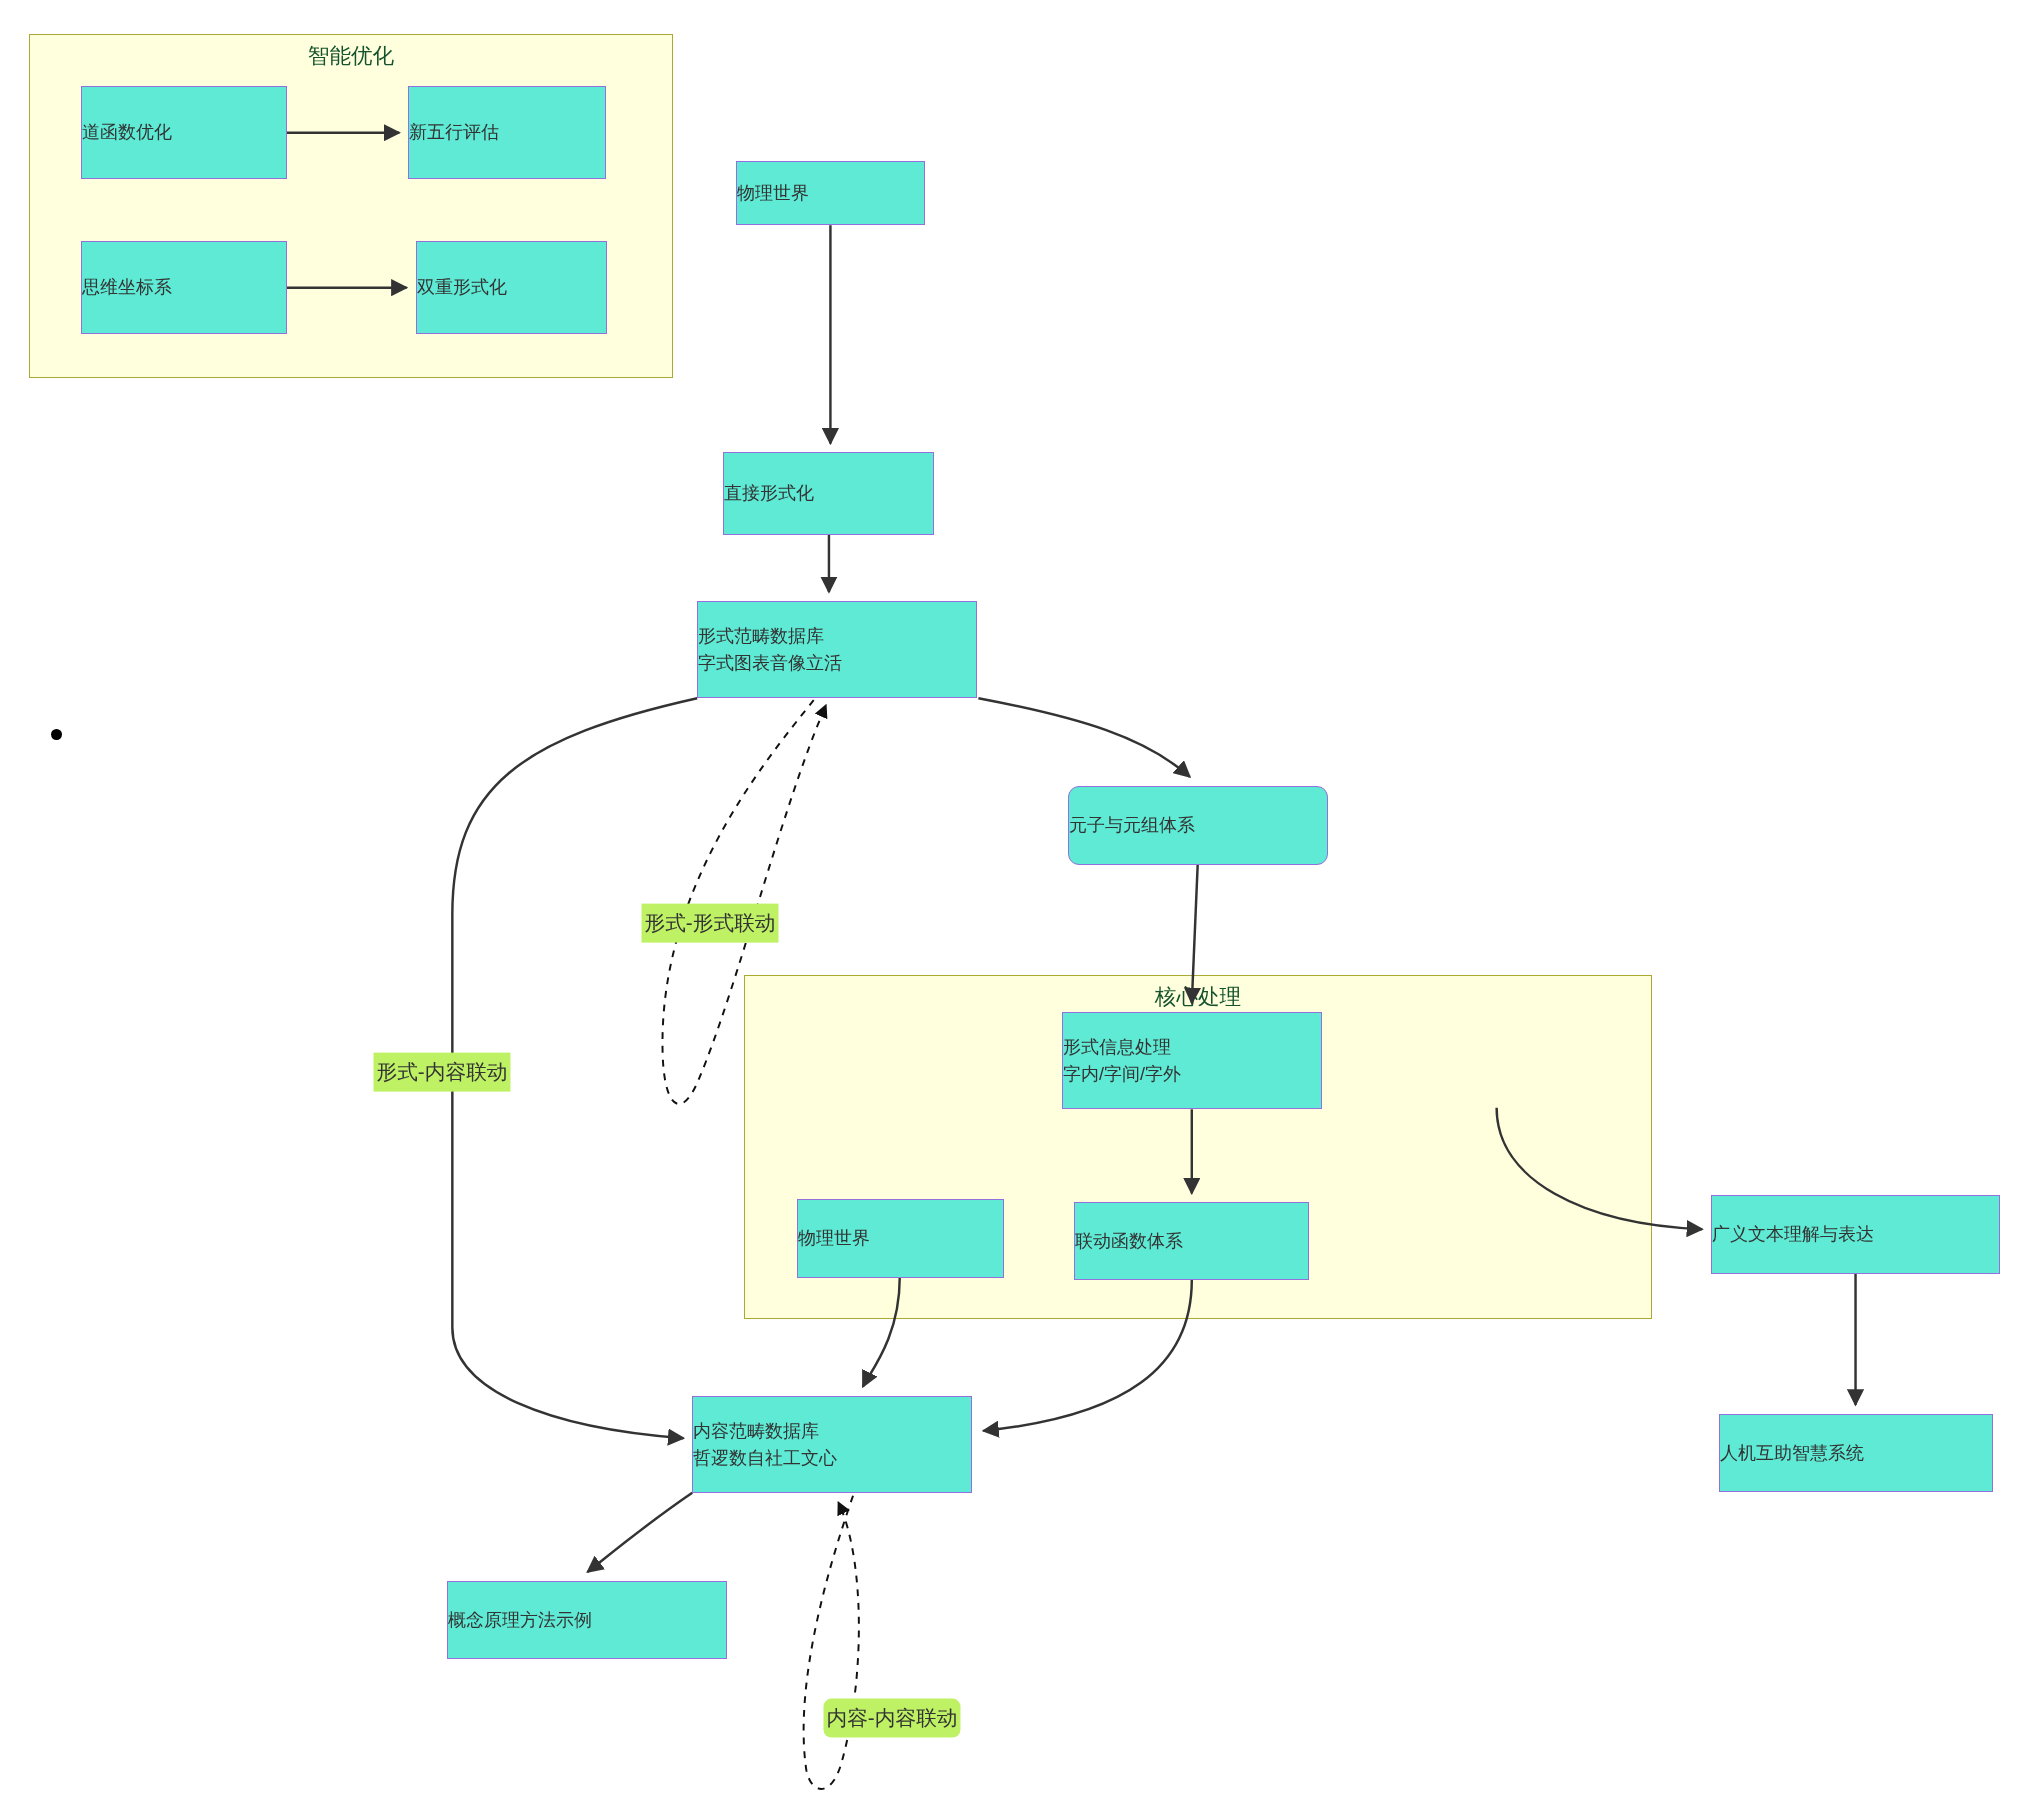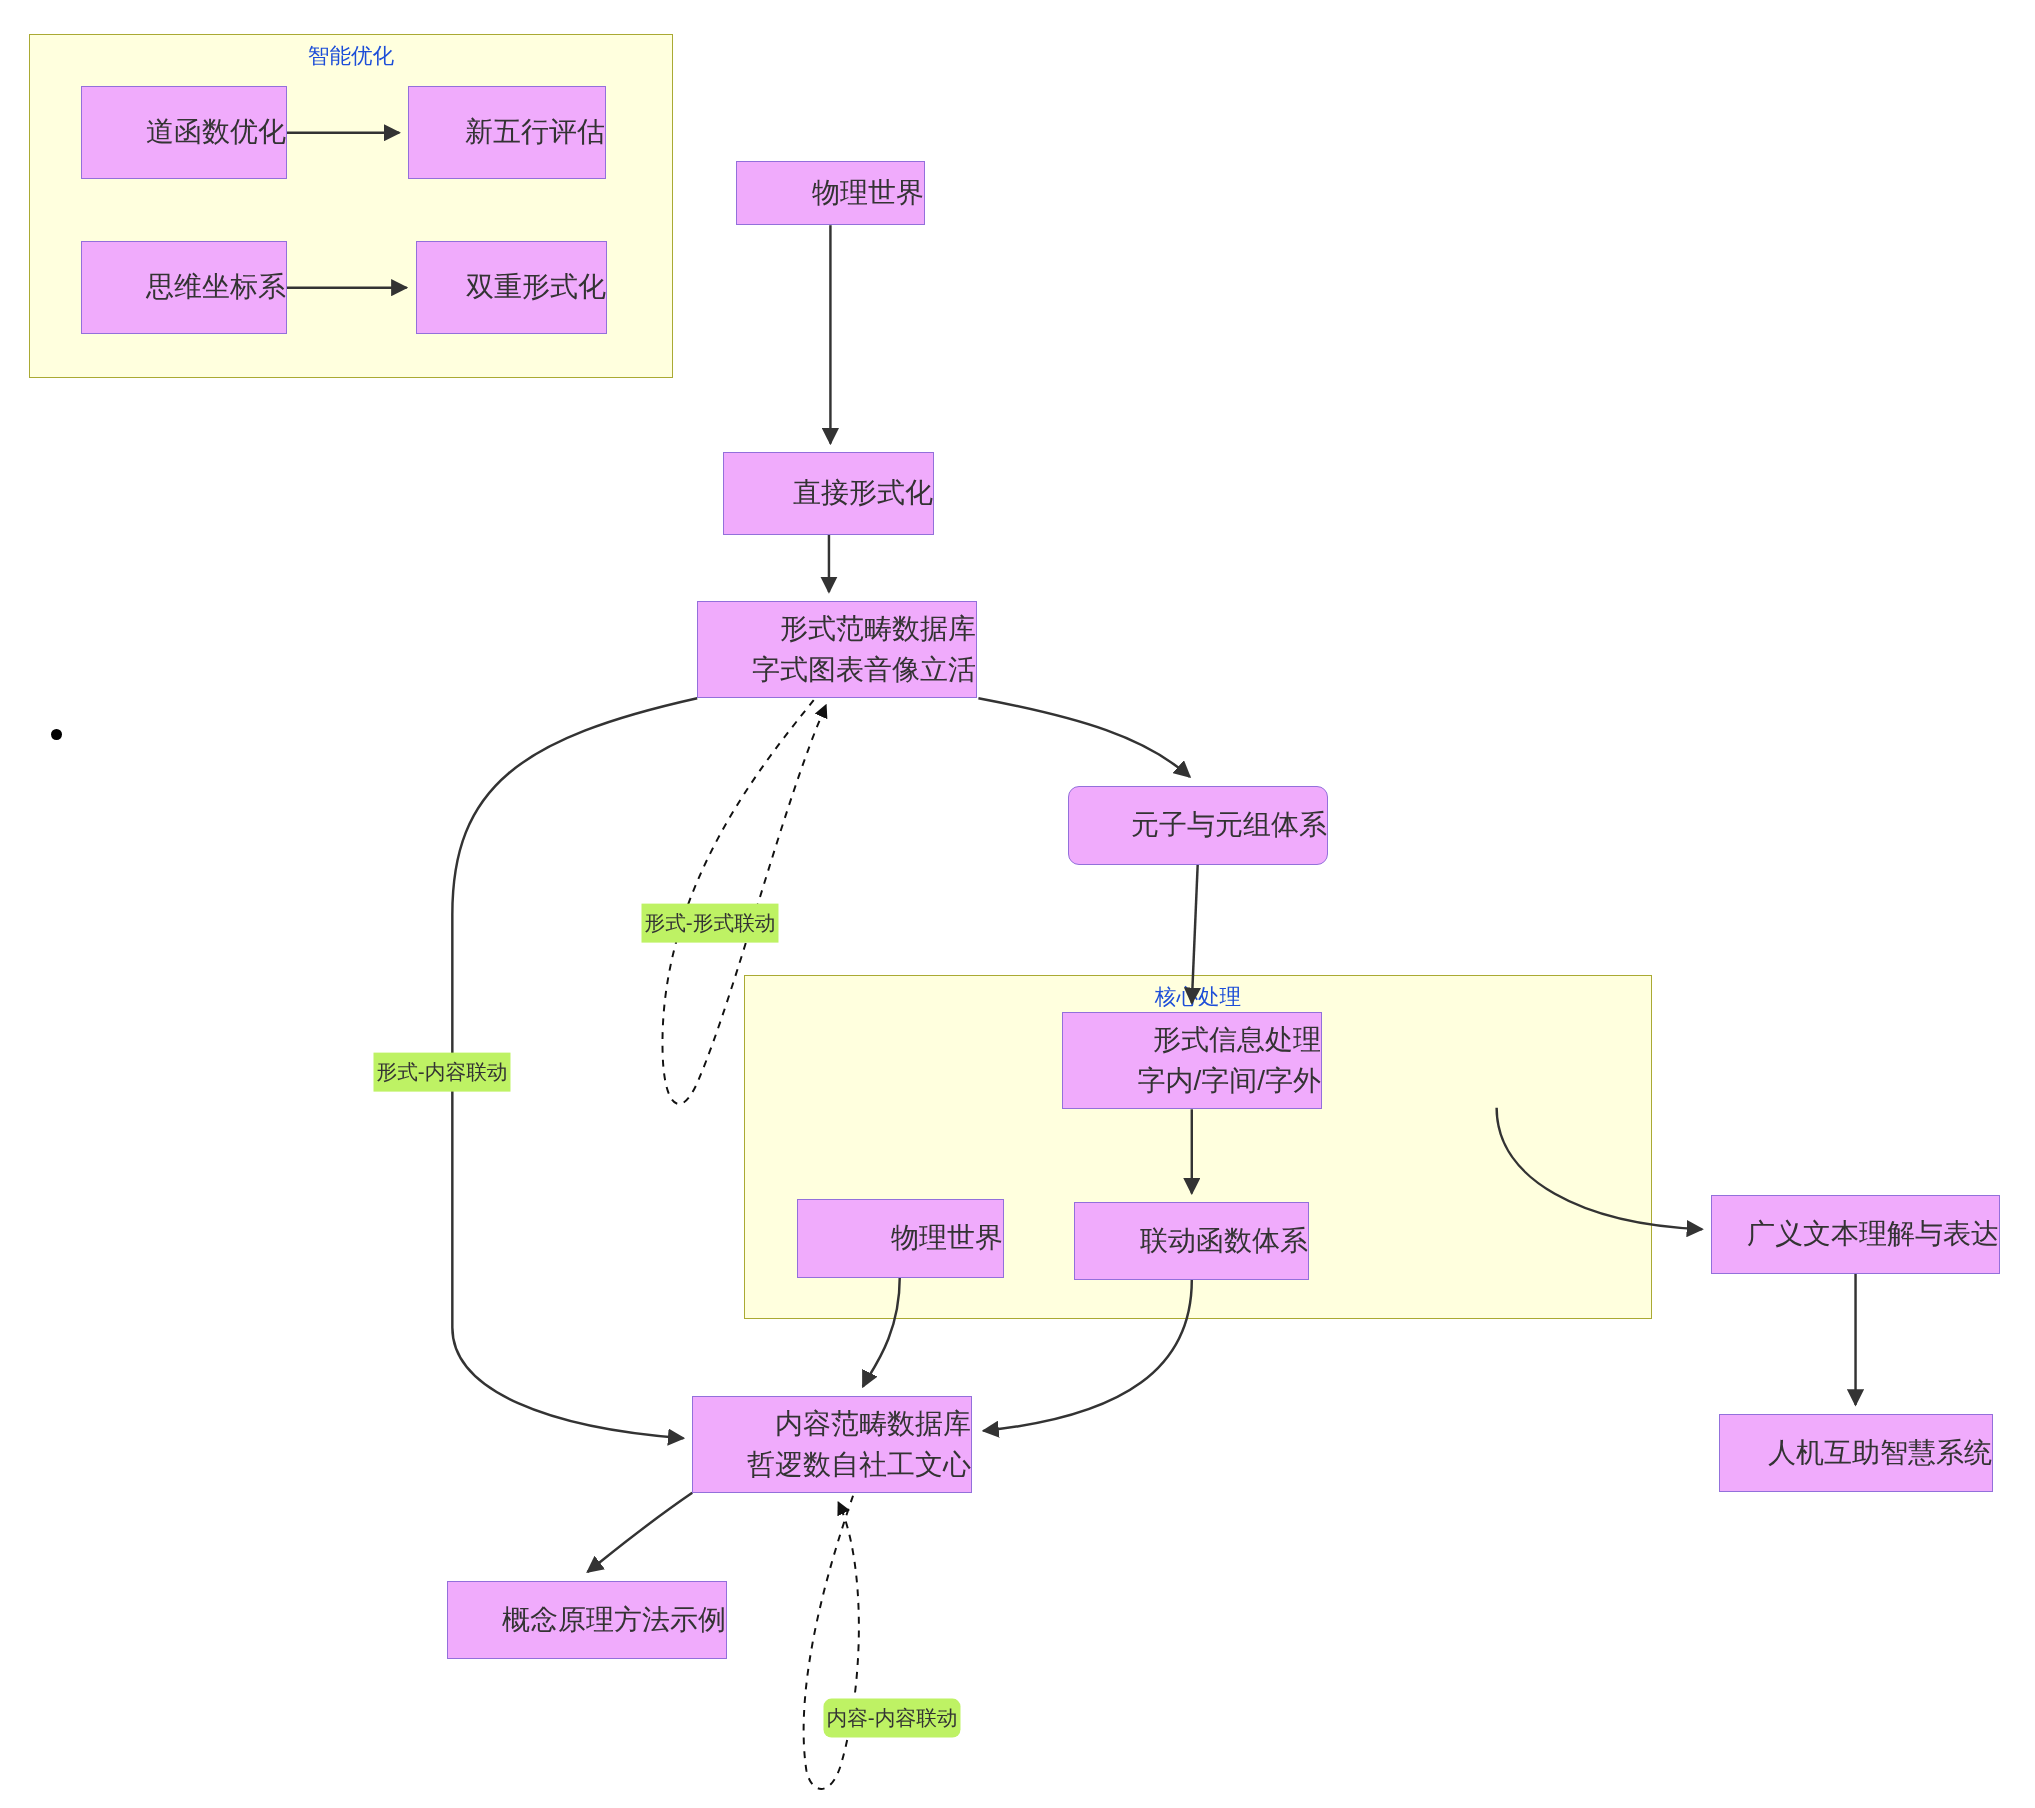--- a/index.html
+++ b/index.html
@@ -19,42 +19,42 @@
     position: absolute;
     left: 0;
     top: 0;
     width: 2035px;
     height: 1808px;
     pointer-events: none;
   }
   .node {
     position: absolute;
     box-sizing: border-box;
-    background: #f0abfc;
+    background: #5eead4;
     border: 1.5px solid #9370DB;
     display: flex;
     flex-direction: column;
-    align-items: flex-end;
+    align-items: flex-start;
     justify-content: center;
     color: #333333;
-    font-size: 28px;
+    font-size: 18px;
     line-height: 1.45;
     text-align: center;
     white-space: nowrap;
   }
   .node .line2 { display: block; }
   .cluster {
     position: absolute;
     box-sizing: border-box;
     background: #FFFFDE;
     border: 1.5px solid #AAAA33;
   }
   .cluster-title {
     position: absolute;
-    color: #1d4ed8;
+    color: #14532d;
     font-size: 21.6px;
     text-align: center;
     white-space: nowrap;
     transform: translateX(-50%);
   }
   .edge-label {
     position: absolute;
     background: #bef264;
     color: #333333;
     font-size: 20.7px;

